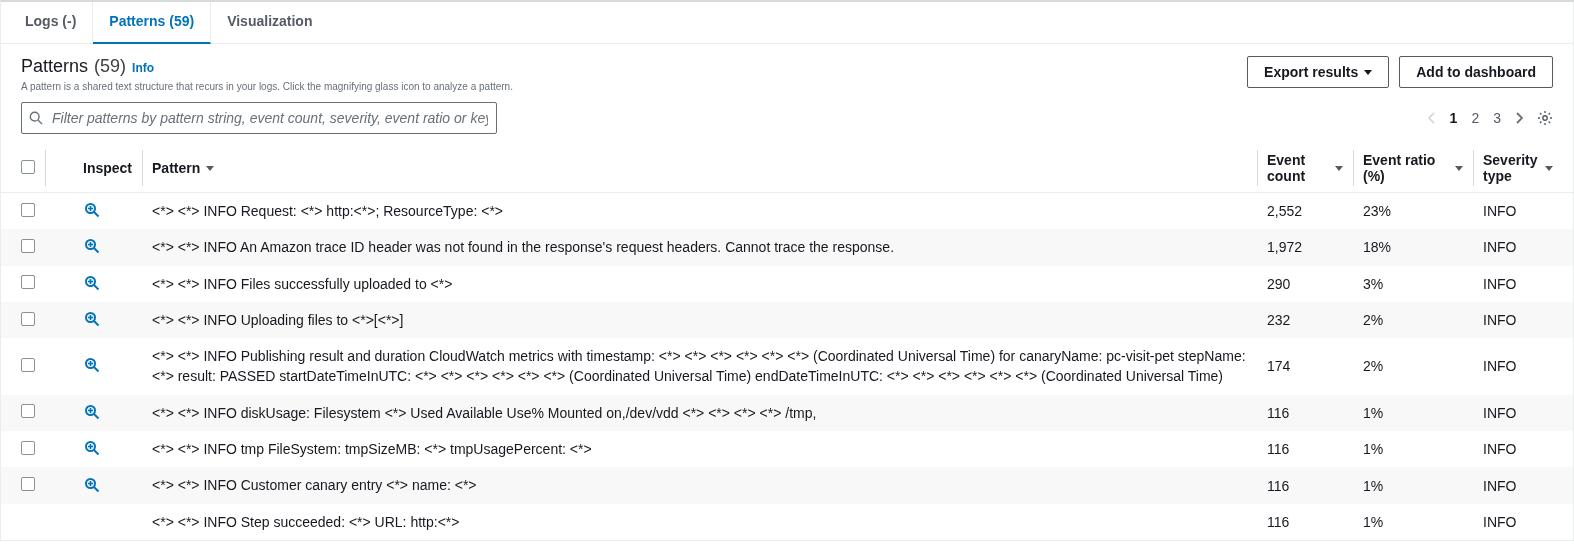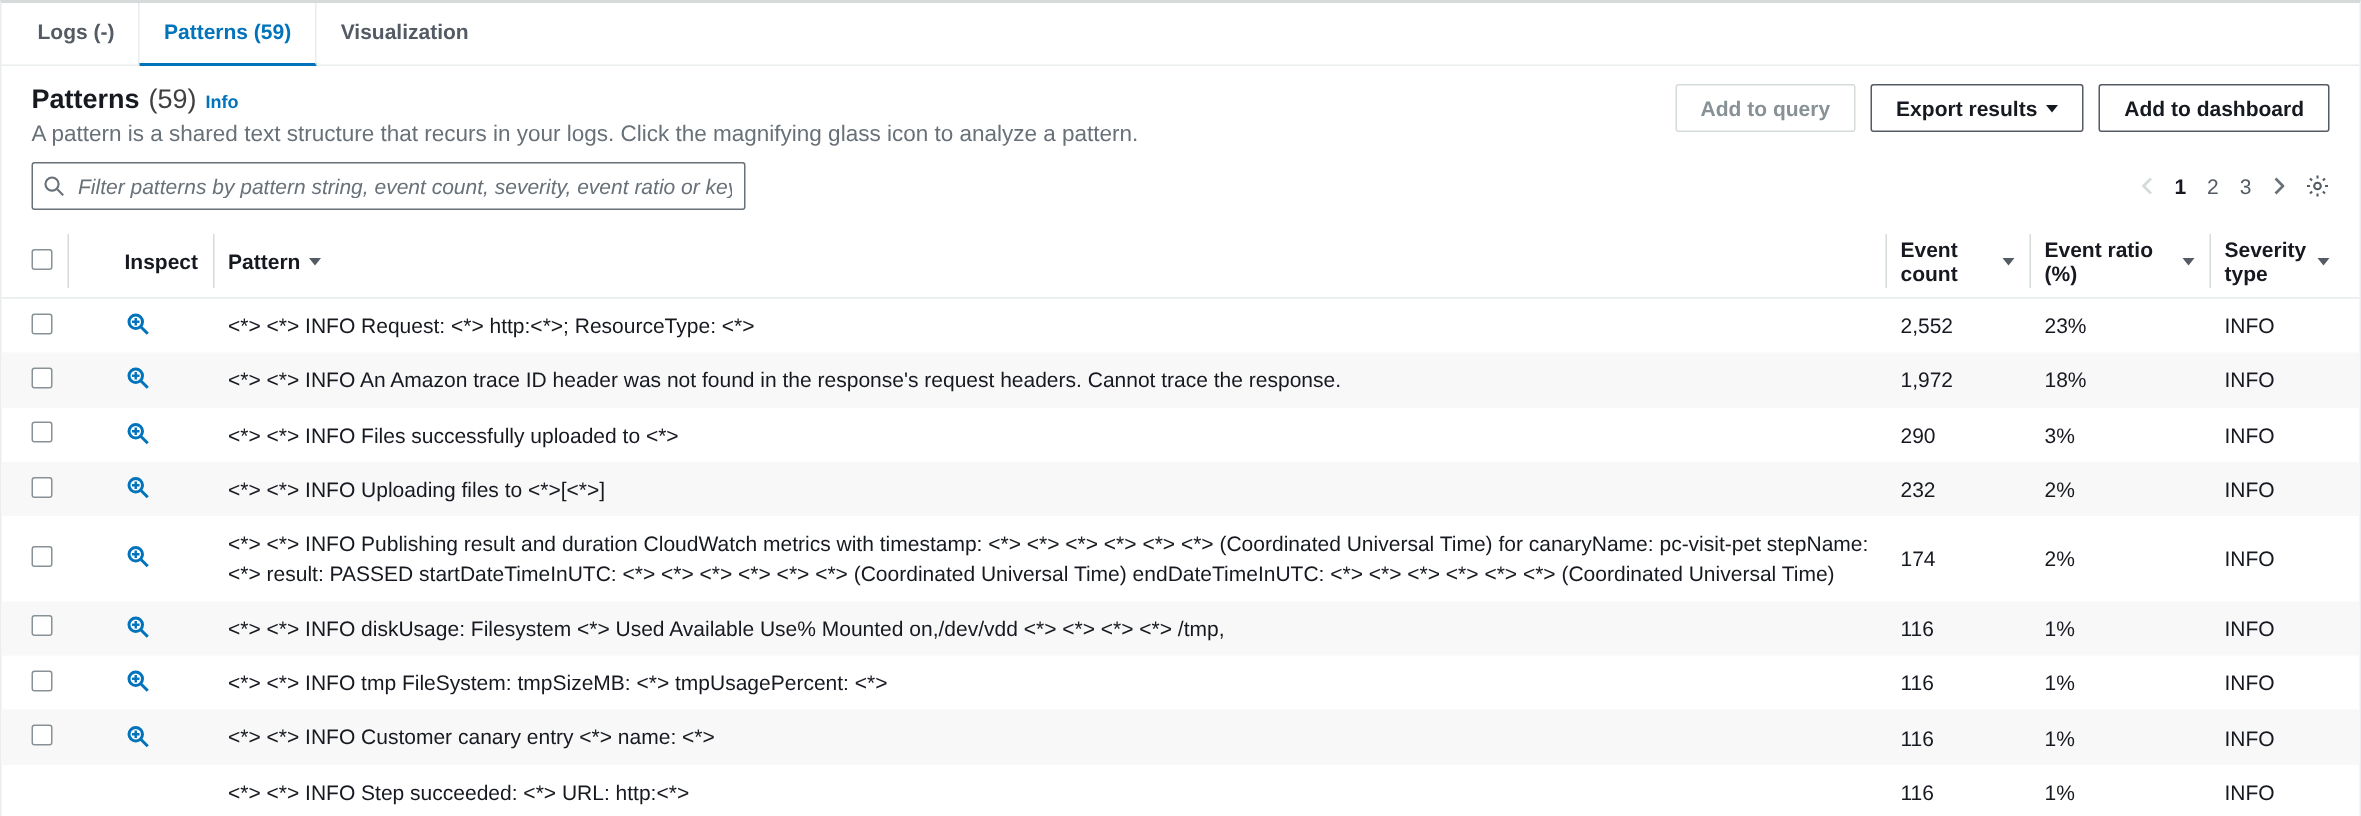--- a/index.html
+++ b/index.html
@@ -35,24 +35,24 @@
 
   
   .header {
     display: flex;
     align-items: flex-start;
     justify-content: space-between;
     padding: 12px 20px 6px;
   }
   .header-left { flex: 1; }
   .title-line { display: flex; align-items: baseline; gap: 6px; }
-  .title { font-size: 18px; font-weight: 700; text-align: center; }
+  .title { font-size: 18px; font-weight: 400; text-align: center; }
   .title-count { font-size: 18px; font-weight: 400; color: #404040; }
   .info-link { font-size: 12px; color: #0073bb; font-weight: 700; cursor: pointer; }
-  .subtitle { color: #687078; font-size: 15px; margin-top: 4px; }
+  .subtitle { color: #687078; font-size: 10px; margin-top: 4px; }
   .header-right { display: flex; gap: 10px; }
   .btn {
     height: 32px;
     padding: 0 16px;
     font-size: 14px;
     border: 1px solid #545b64;
     background: #fff;
     border-radius: 2px;
     cursor: pointer;
     font-weight: 700;
@@ -173,21 +173,20 @@
   <div class="header">
     <div class="header-left">
       <div class="title-line">
         <span class="title">Patterns</span>
         <span class="title-count">(59)</span>
         <span class="info-link">Info</span>
       </div>
       <div class="subtitle">A pattern is a shared text structure that recurs in your logs. Click the magnifying glass icon to analyze a pattern.</div>
     </div>
     <div class="header-right">
-      <button class="btn disabled">Add to query</button>
       <button class="btn">
         <span>Export results</span>
         <span class="caret-down-sm"></span>
       </button>
       <button class="btn">Add to dashboard</button>
     </div>
   </div>
 
   <div class="toolbar">
     <div class="filter-wrap">

